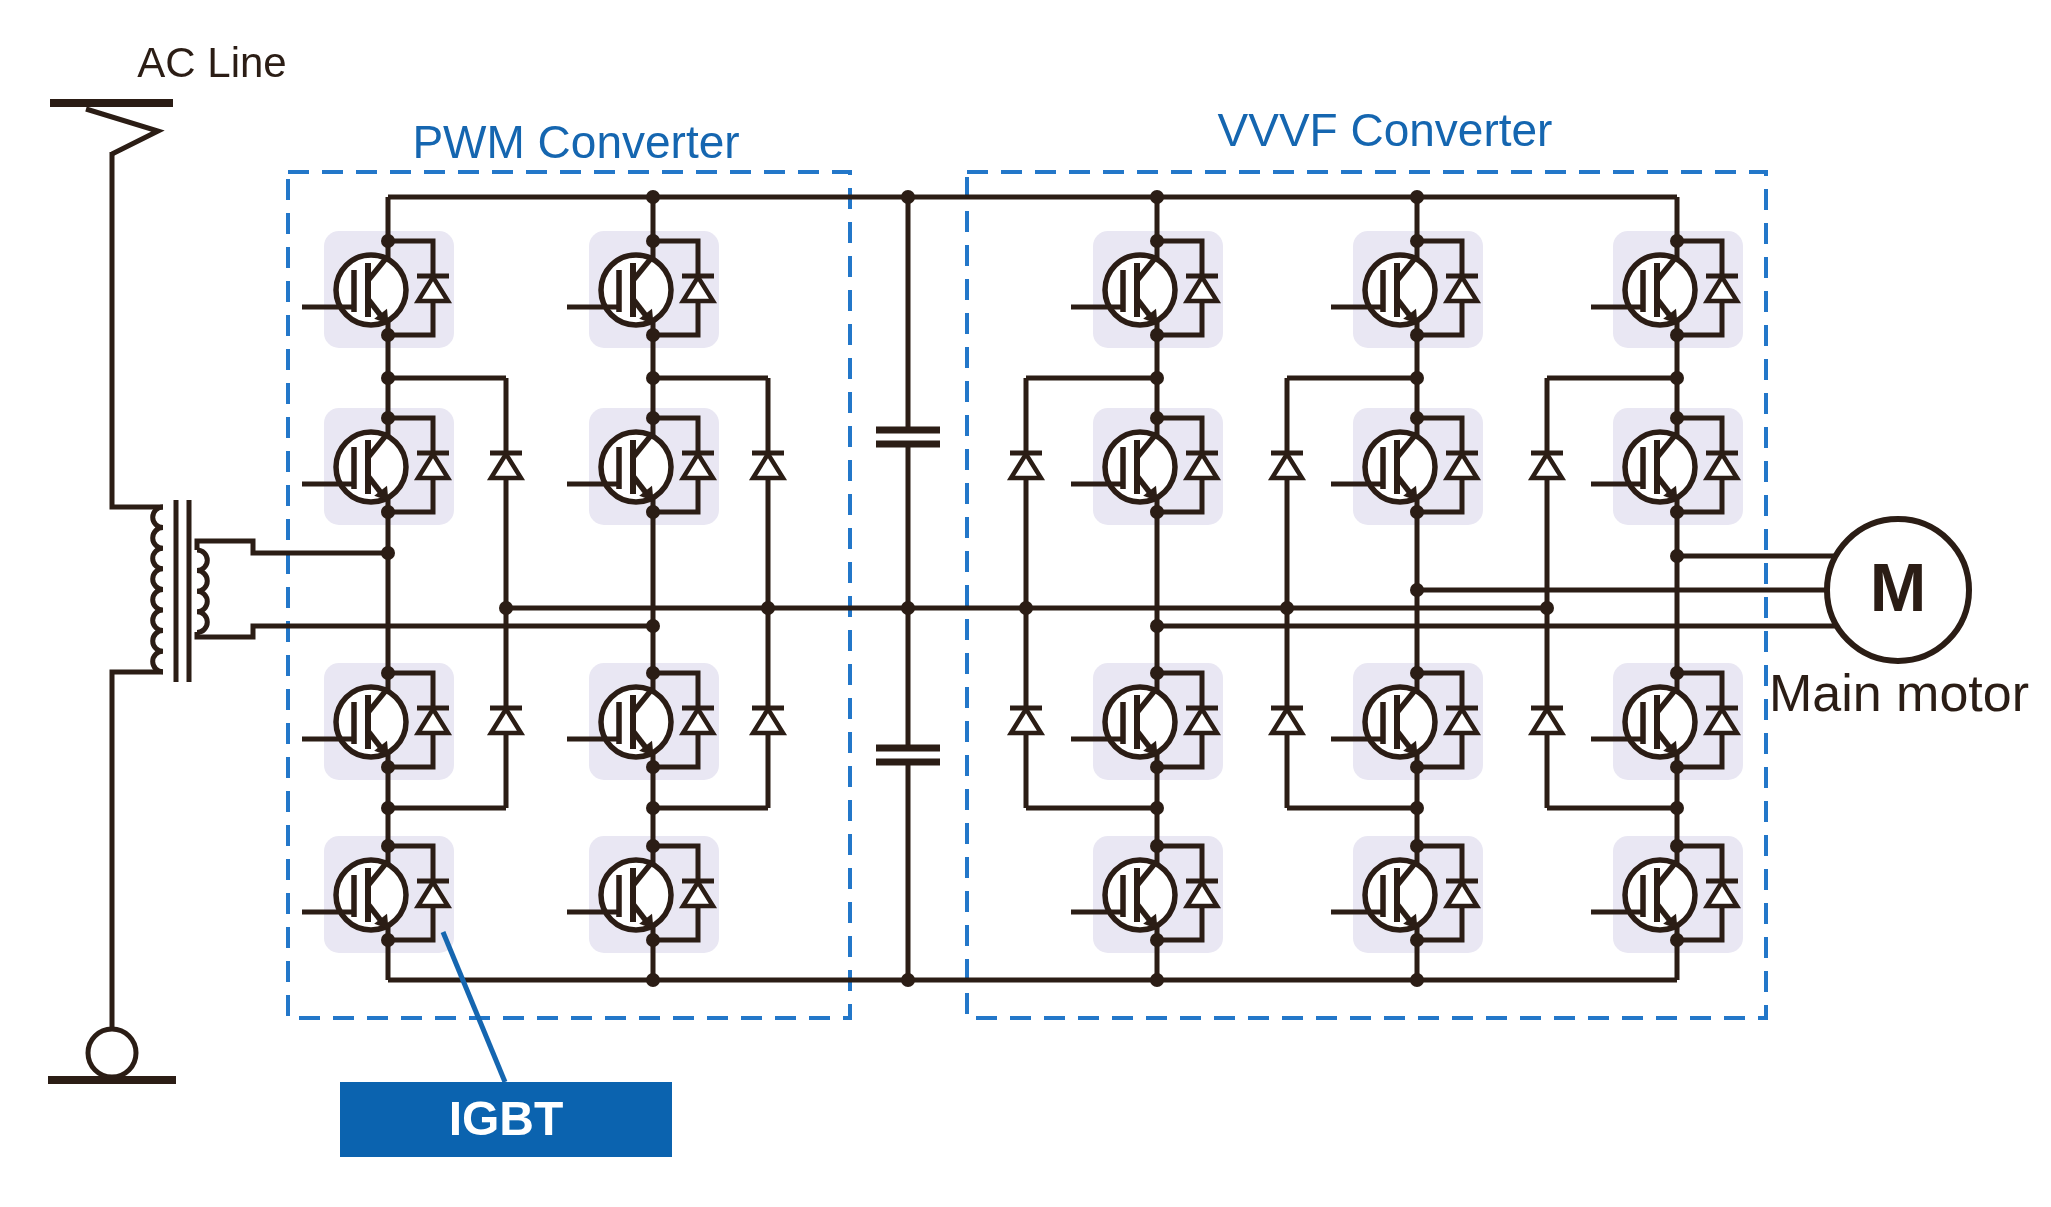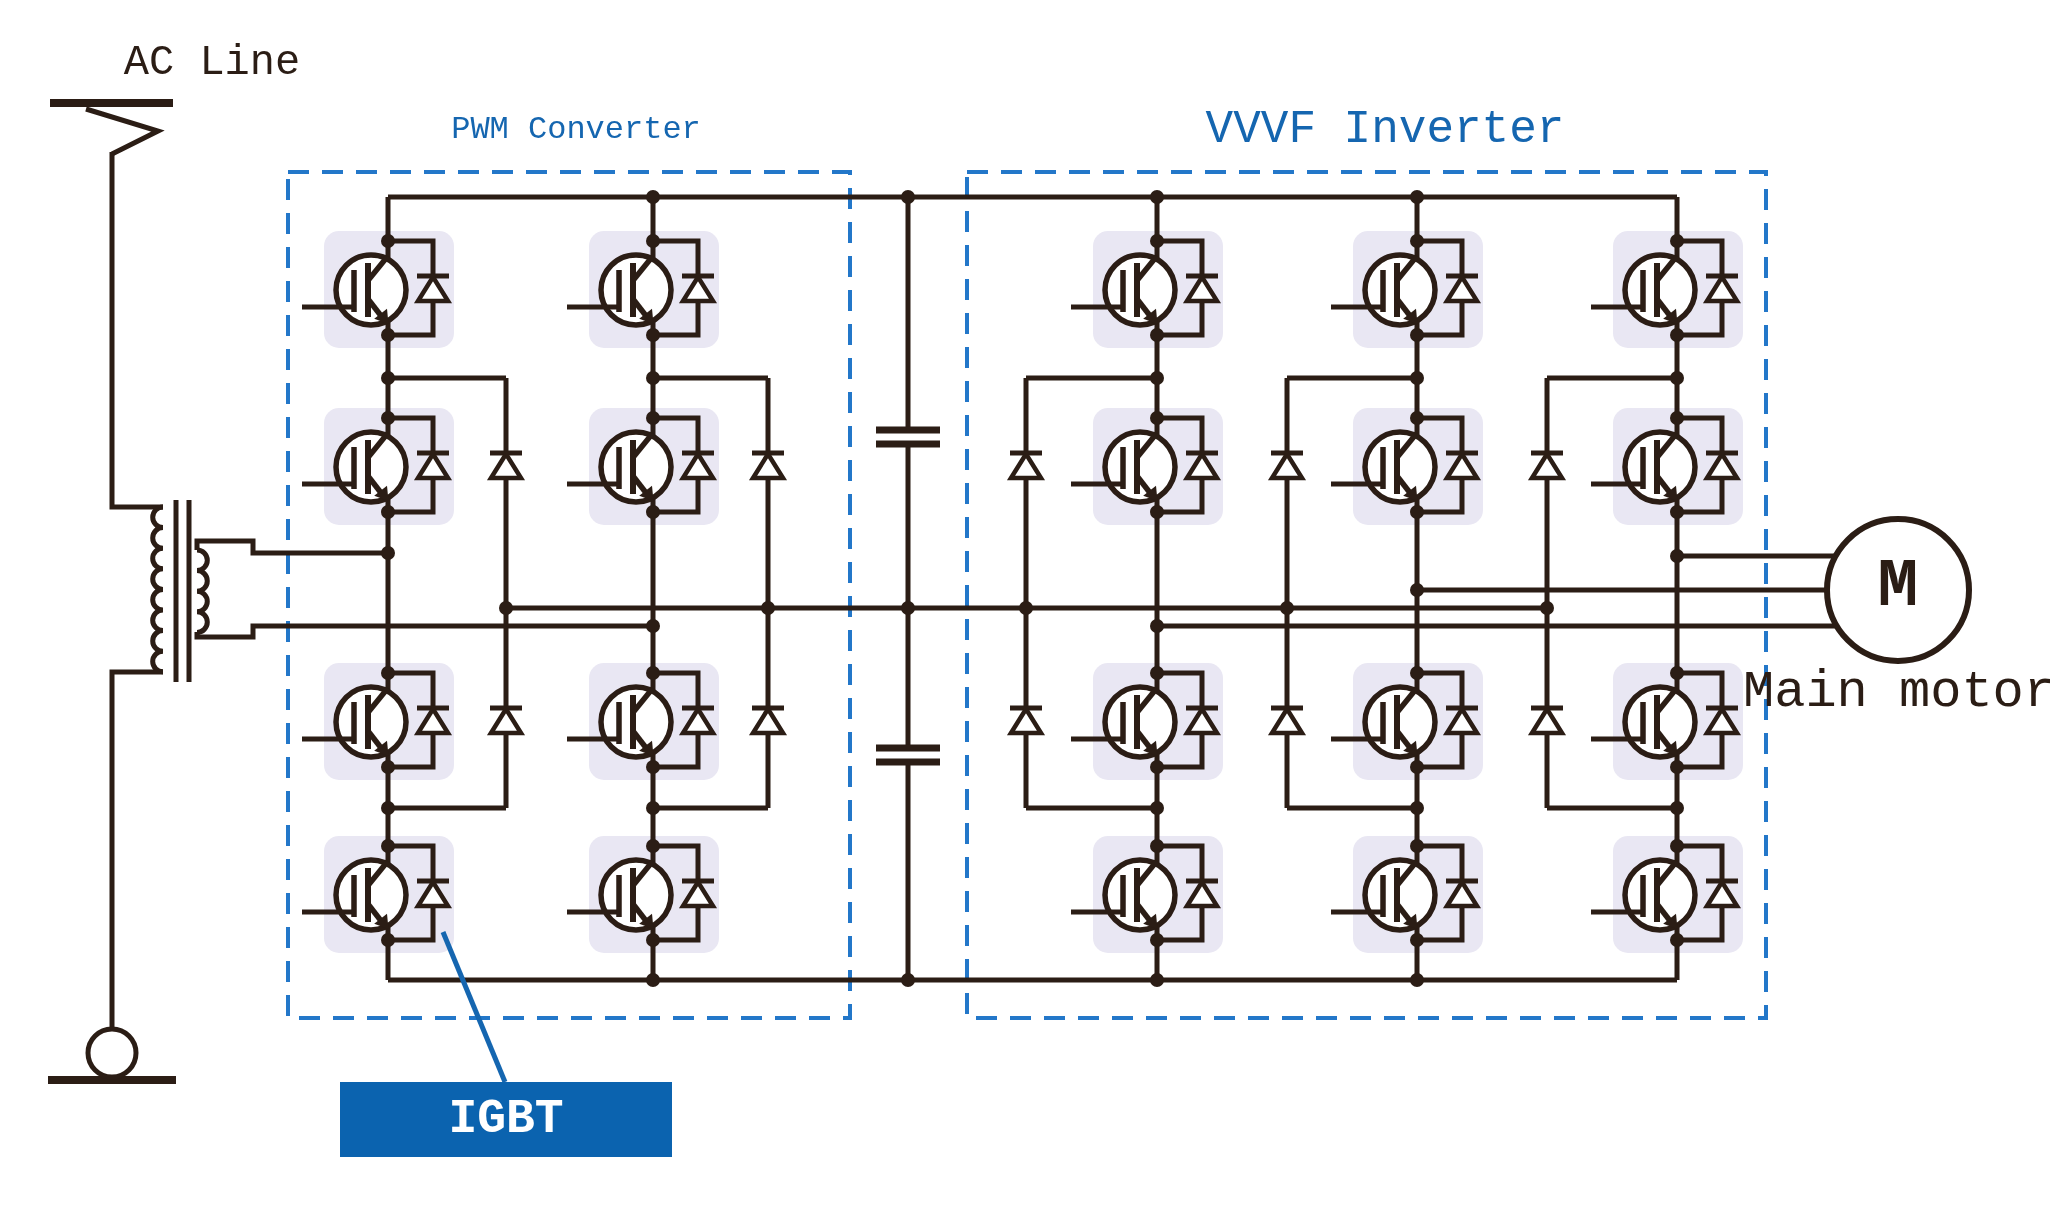--- a/index.html
+++ b/index.html
@@ -1,32 +1,32 @@
 <!DOCTYPE html>
 <html><head>
 <meta charset="utf-8">
 <style>
   html,body{margin:0;padding:0;background:#ffffff;}
   #stage{
     position:relative;
     width:2050px;height:1207px;
     background:#ffffff;
-    font-family:Liberation Mono, monospace;
+    font-family:Liberation Sans, sans-serif;
     overflow:hidden;
   }
   #stage svg{position:absolute;left:0;top:0;}
   .lbl{
     position:absolute;
     transform:translate(-50%,-50%);
     white-space:nowrap;
     line-height:1;
     color:var(--wire,#2b1d15);
   }
   .lbl-ac     {left:212px; top:63px;  font-size:42px;}
-  .lbl-pwm    {left:576px; top:130px; font-size:32px; color:var(--blue,#1566b0);}
+  .lbl-pwm    {left:576px; top:142px; font-size:46px; color:var(--blue,#1566b0);}
   .lbl-vvvf   {left:1385px;top:130px; font-size:46px; color:var(--blue,#1566b0);}
   .lbl-m      {left:1898px;top:587px; font-size:68px; font-weight:bold;}
   .lbl-motor  {left:1899px;top:693px; font-size:52px;}
   .lbl-igbt   {left:506px; top:1119px;font-size:48px; font-weight:bold; color:#ffffff;}
 </style>
 </head>
 <body>
 
 <div id="stage" style="--wire: #2b1d15; --blue: #1566b0;">
     <svg viewBox="0 0 2051 1207" width="2051" height="1207">
@@ -397,17 +397,17 @@
         <circle cx="1547" cy="608" r="7" fill="#2b1d15"></circle>
         <circle cx="1677" cy="556" r="7" fill="#2b1d15"></circle>
       </g>
       <g>
         <line x1="443" y1="932" x2="505" y2="1082" stroke="#1566b0" stroke-width="5"></line>
         <rect x="340" y="1082" width="332" height="75" fill="#0b63af"></rect>
       </g>
     </svg>
   <div class="lbl lbl-ac">AC Line</div>
   <div class="lbl lbl-pwm">PWM Converter</div>
-  <div class="lbl lbl-vvvf">VVVF Inverter</div>
+  <div class="lbl lbl-vvvf">VVVF Converter</div>
   <div class="lbl lbl-m">M</div>
   <div class="lbl lbl-motor">Main motor</div>
   <div class="lbl lbl-igbt">IGBT</div>
 </div>
 
 </body></html>

